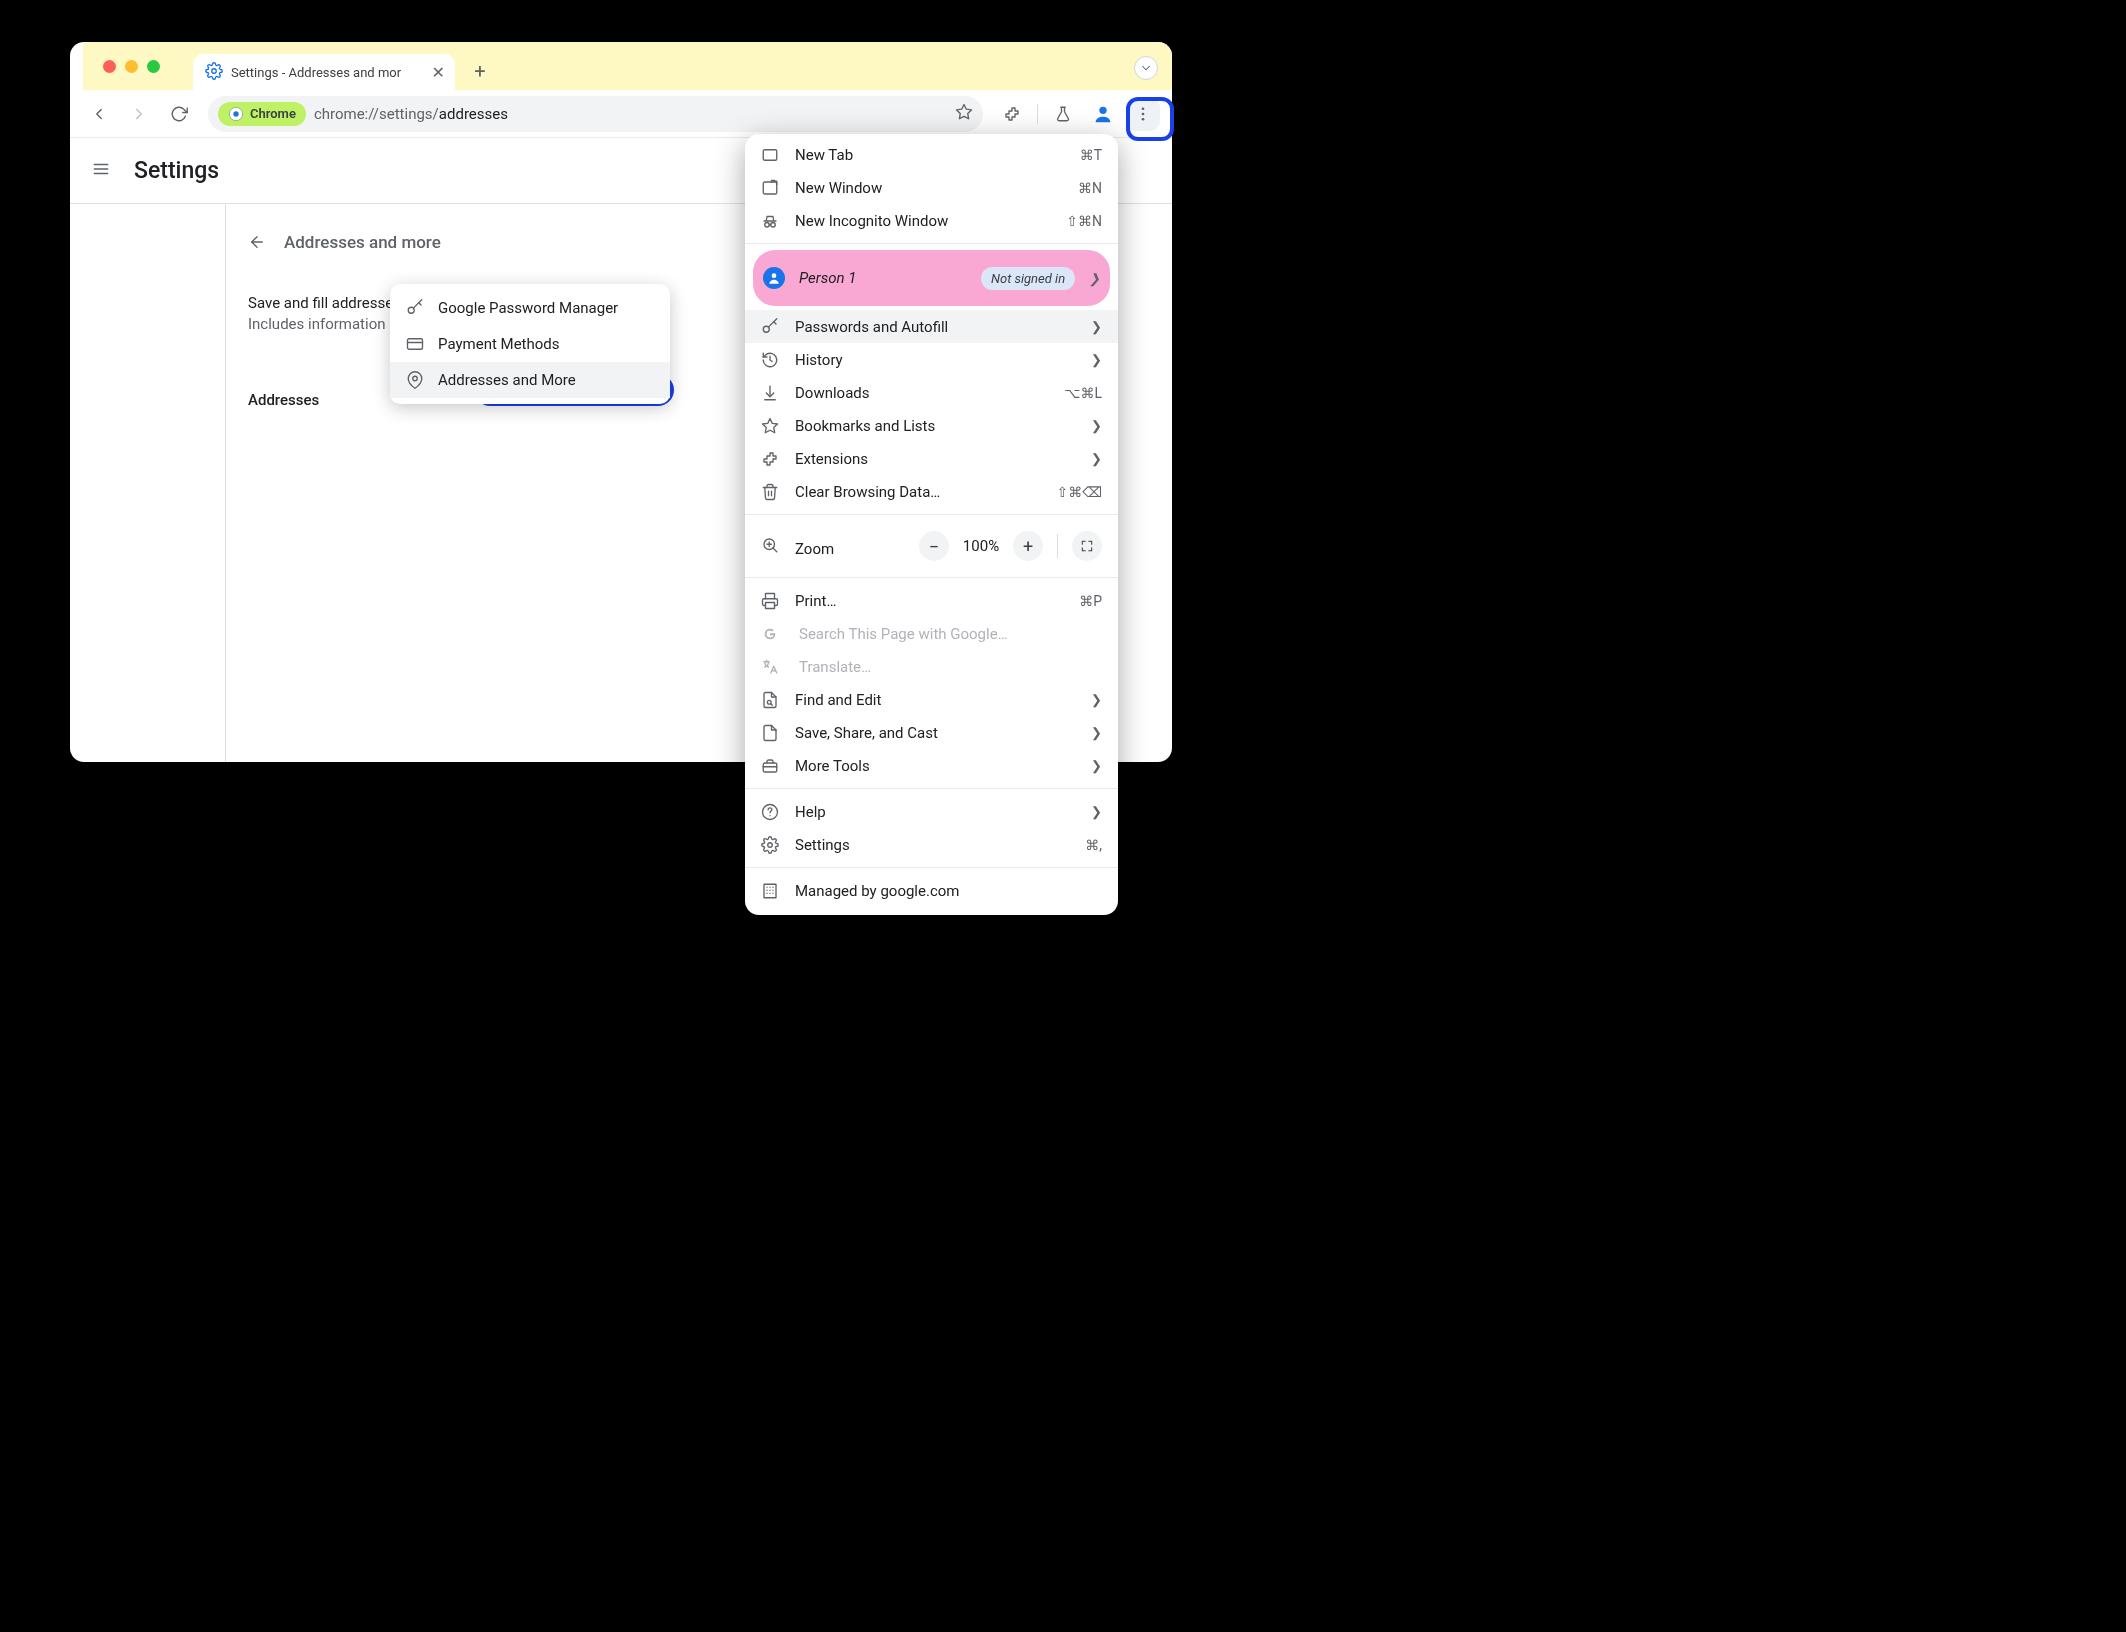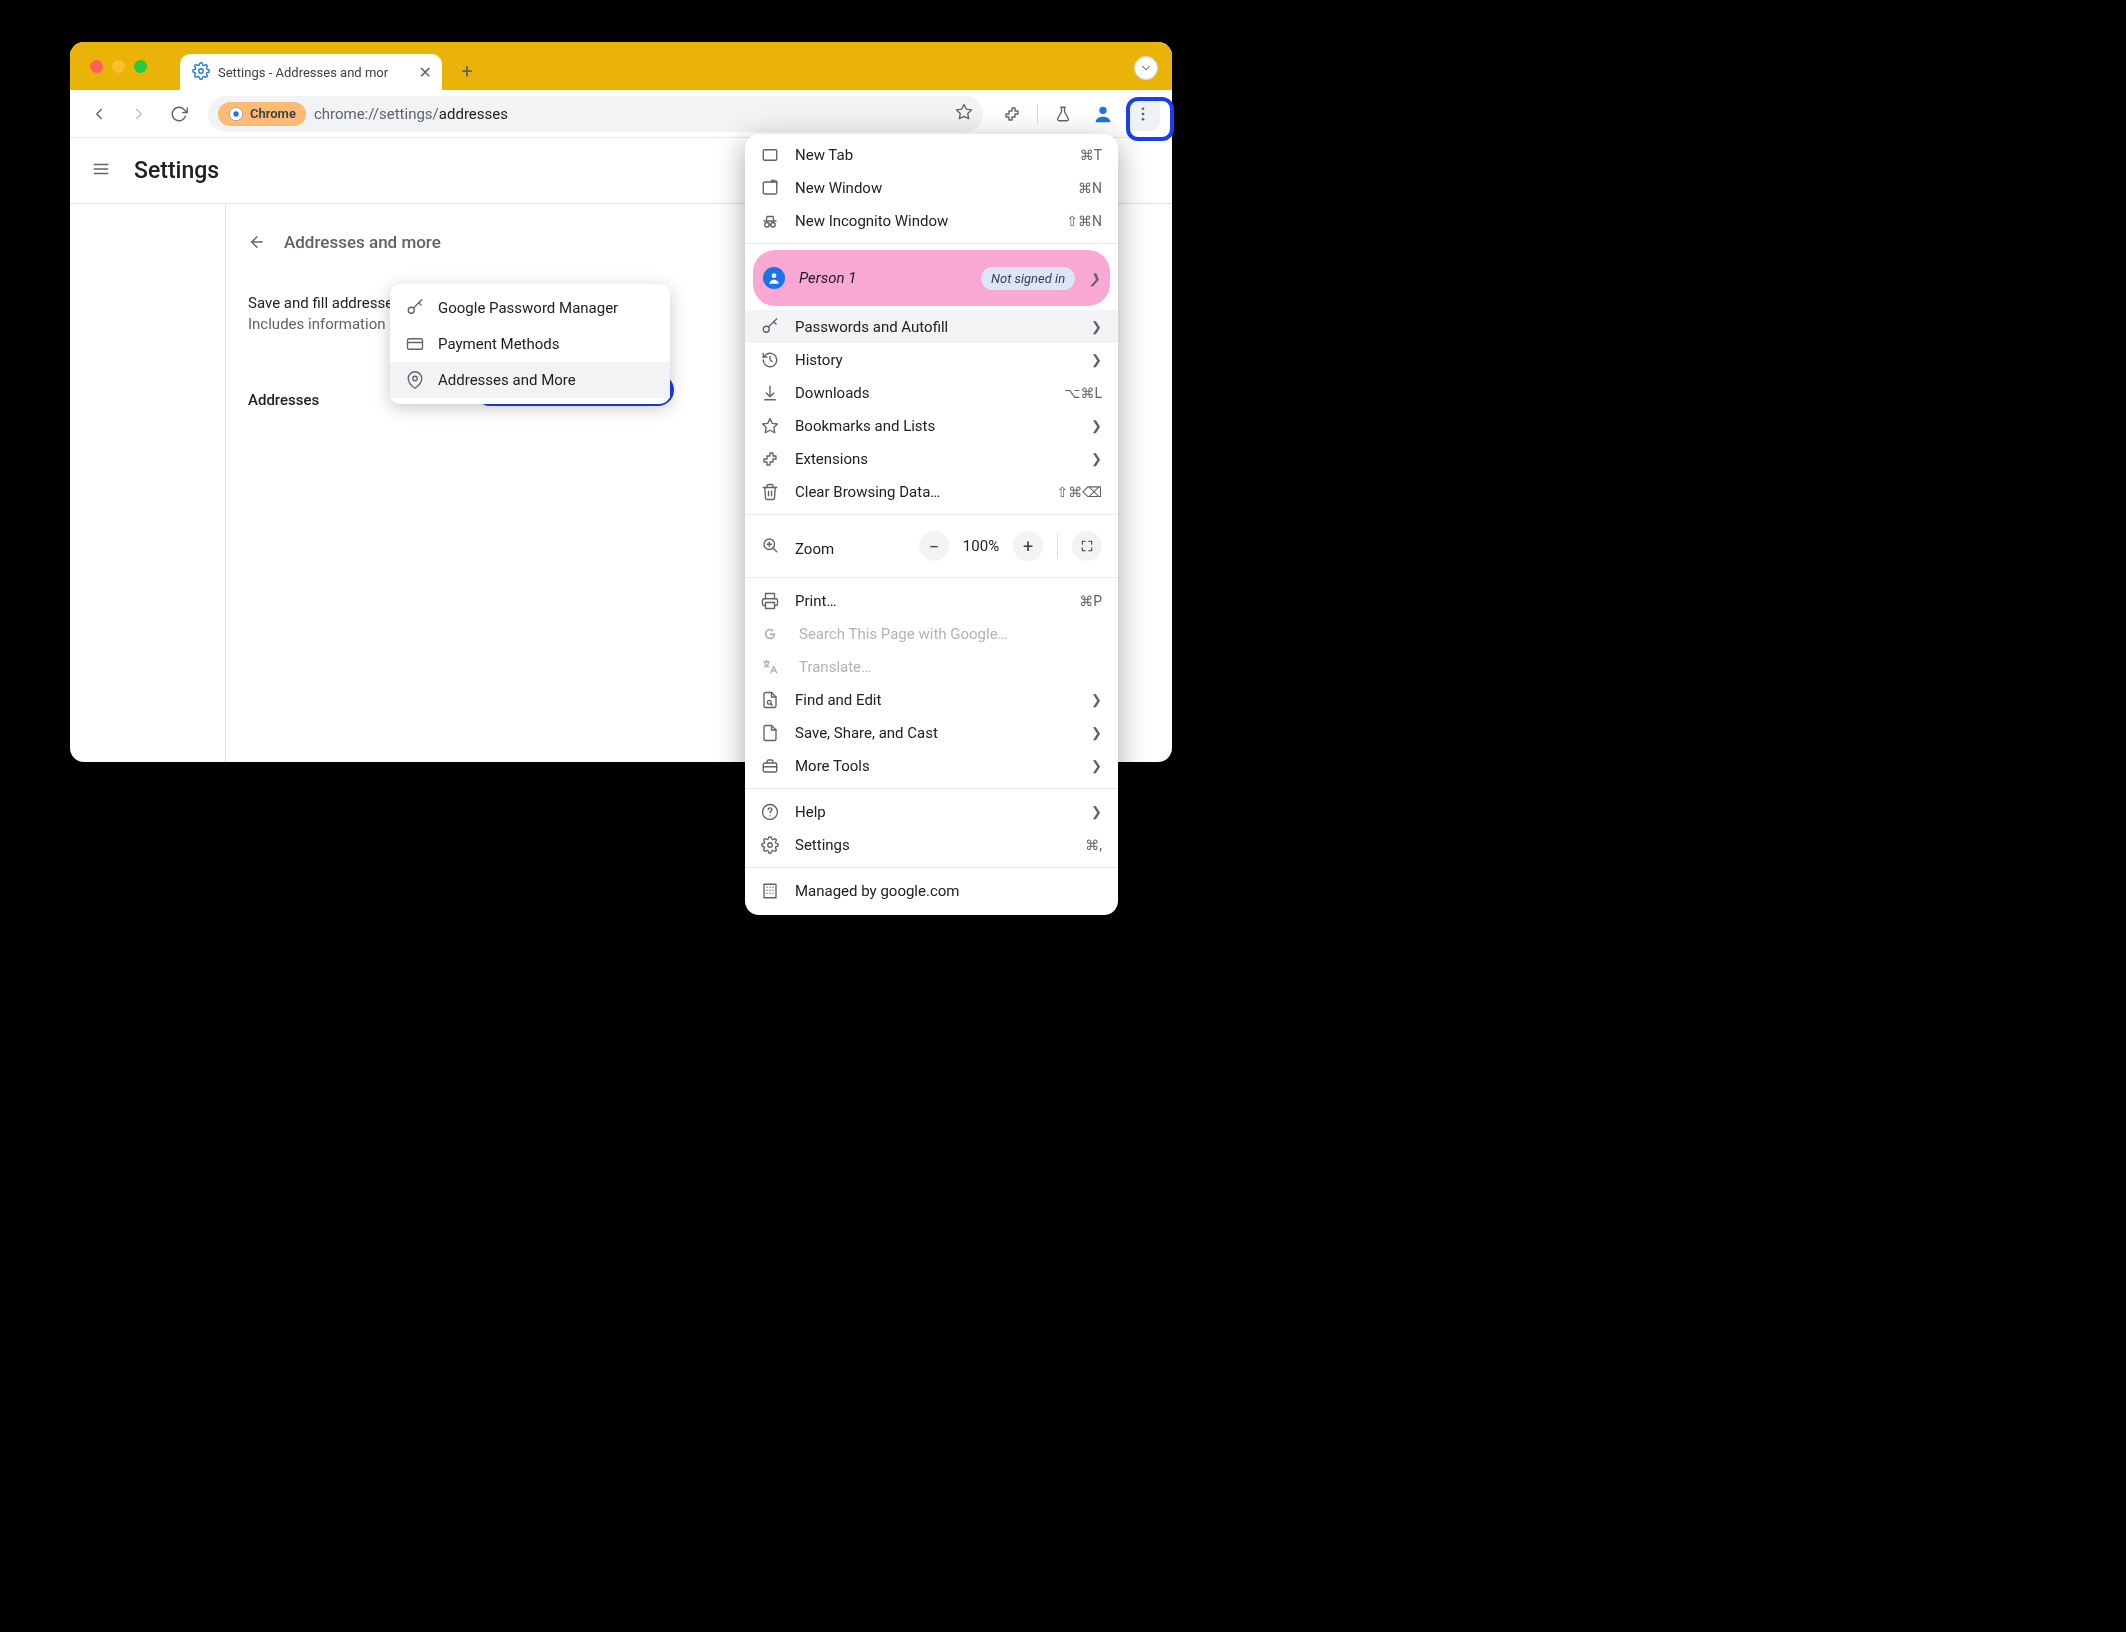--- a/index.html
+++ b/index.html
@@ -18,25 +18,26 @@
     top: 42px;
     width: 1102px;
     height: 720px;
     background: #fff;
     border-radius: 14px;
     box-shadow: 0 10px 40px rgba(0,0,0,0.5);
     overflow: hidden;
   }
   .tabstrip {
     height: 48px;
-    background: #eab308;
+    background: #fef9c3;
     display: flex;
     align-items: flex-end;
     padding-left: 18px;
     position: relative;
+    margin-left: 13px;
   }
   .traffic-lights { display:flex; gap:9px; position:absolute; left:20px; top:18px; }
   .tl { width:13px; height:13px; border-radius:50%; }
   .tl.r{background:#ff5f57;} .tl.y{background:#febc2e;} .tl.g{background:#28c840;}
   .tab {
     margin-left: 92px;
     height: 36px;
     background:#fff;
     border-radius: 10px 10px 0 0;
     display:flex;
@@ -57,21 +58,21 @@
     background:#fff;
     border-bottom:1px solid #e8eaed;
     display:flex;
     align-items:center;
     padding: 0 12px;
     gap:6px;
   }
   .tb-btn { width:34px;height:34px;border-radius:17px;display:flex;align-items:center;justify-content:center;color:#5f6368;}
   .tb-btn svg{width:18px;height:18px;}
   .omnibox { flex:1; height:36px; background:#f1f3f4; border-radius:18px; display:flex; align-items:center; padding:0 10px; gap:8px; margin:0 6px;}
-  .chip { background:#fdba74; border-radius:14px; padding:4px 10px; display:flex; align-items:center; gap:6px; font-size:13px; font-weight:600; color:#3c4043;}
+  .chip { background:#bef264; border-radius:14px; padding:4px 10px; display:flex; align-items:center; gap:6px; font-size:13px; font-weight:600; color:#3c4043;}
   .omnibox .url { flex:1; font-size:15px; color:#5f6368; }
   .omnibox .url .path{color:#202124;}
   .tb-divider{width:1px;height:20px;background:#dadce0;margin:0 2px;}
   .kebab-btn {
     width:34px;height:34px;border-radius:10px;display:flex;align-items:center;justify-content:center;
     background:#eef1f5;
   }
   .highlight-ring { position:absolute; border:4px solid #1a40ea; border-radius:12px; pointer-events:none; }
   .content-header{
     height:66px; display:flex; align-items:center; gap:20px; padding:0 22px; border-bottom:1px solid #e0e0e0;

